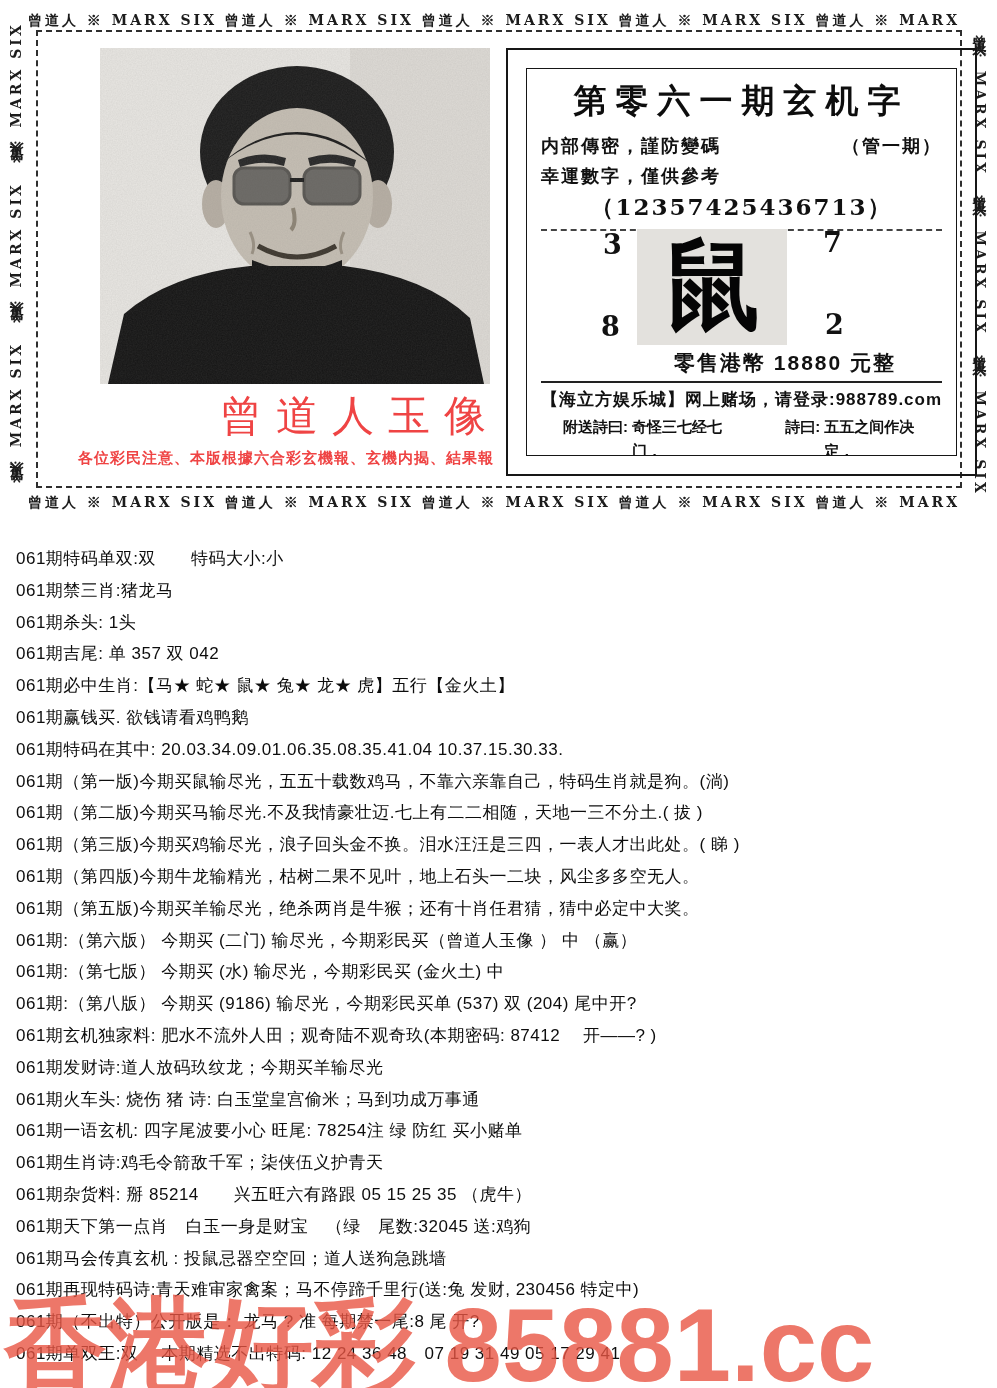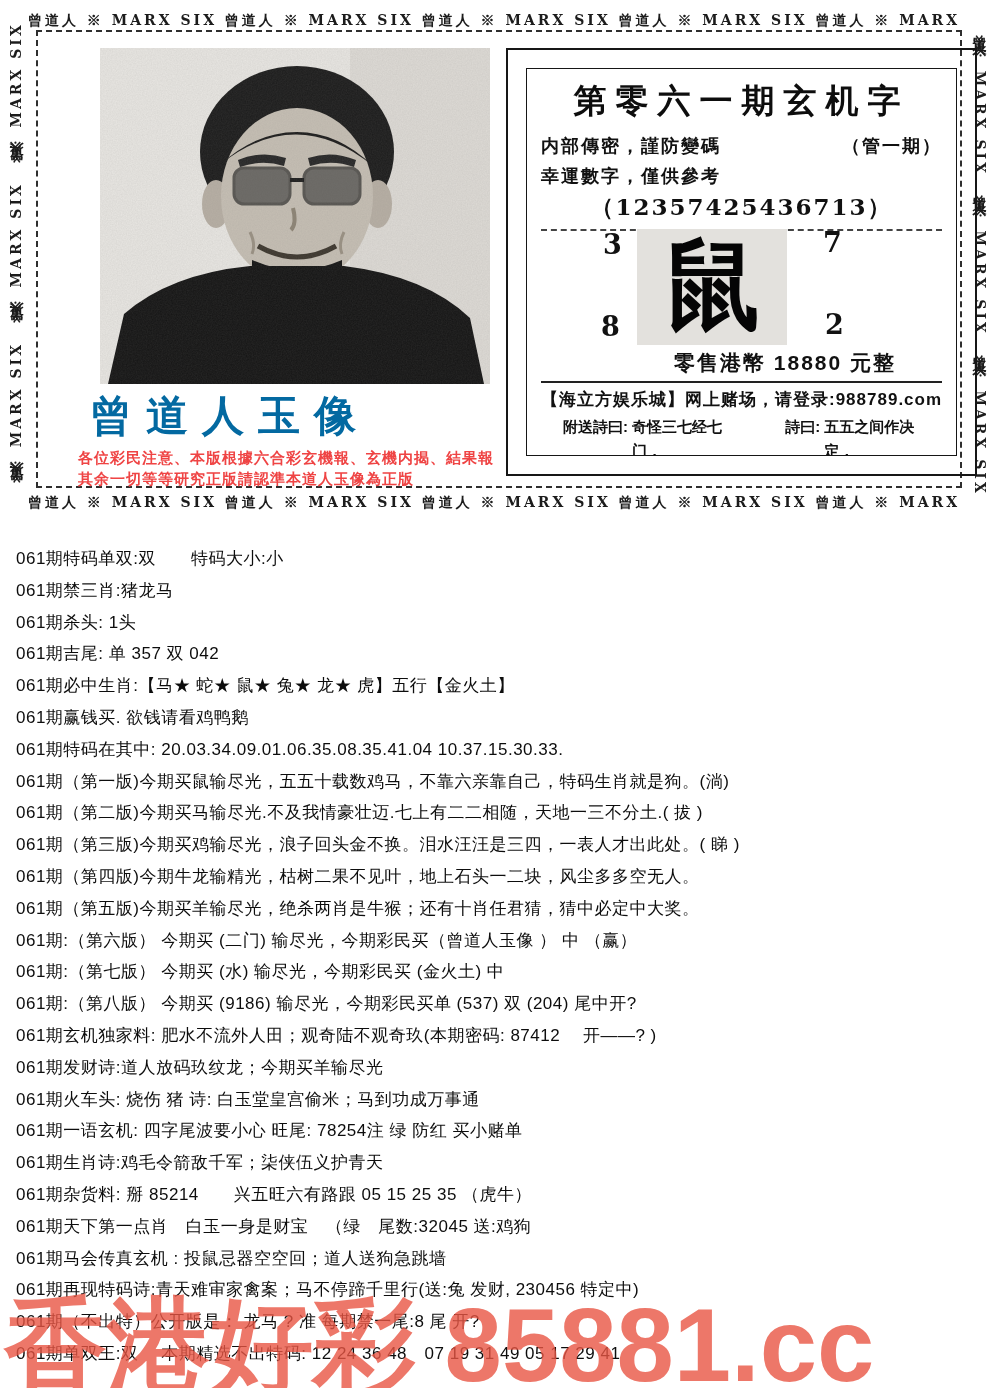--- a/index.html
+++ b/index.html
@@ -16,22 +16,22 @@
   .strip-vert   { writing-mode:vertical-rl; height:470px; width:24px; line-height:24px; }
   .strip-left   { left:4px;  top:24px; transform:rotate(180deg); }
   .strip-right  { left:968px; top:24px; }
   
   .frame {
     position:absolute; left:36px; top:30px; width:926px; height:458px;
     border:2px dashed #2e2e2e; display:flex; padding:16px 12px 8px 12px;
   }
   .left-col { width:452px; position:relative; }
   .photo { display:block; margin-left:50px; width:390px; height:336px; }
-  .caption { margin-left:40px; width:410px; text-align:left; margin-top:4px;
-    font-family:"DejaVu Serif", serif; font-weight:700; font-size:42px; letter-spacing:14px; color:#0369a1; }
+  .caption { margin-left:40px; width:410px; text-align:right; margin-top:4px;
+    font-family:"DejaVu Serif", serif; font-weight:400; font-size:42px; letter-spacing:14px; color:#ef4444; }
   .notes { margin-left:28px; margin-top:4px; font-family:"DejaVu Serif", serif;
     font-weight:700; font-size:15px; line-height:21px; color:#ef4444; letter-spacing:1px; white-space:nowrap; }
   .right-col { flex:1; margin-left:6px; }
   .inner-box { border:2px solid #161616; padding:18px; height:428px; }
   .inner-box-2 { border:1px solid #161616; height:100%; padding:8px 14px 4px 14px; overflow:hidden; }
   .box-title { text-align:center; font-family:"DejaVu Serif", serif; font-weight:700;
     font-size:33px; letter-spacing:9px; color:#0d0d0d; margin-top:2px; }
   .box-row { display:flex; justify-content:space-between; font-weight:700; font-size:18px;
     margin-top:10px; letter-spacing:2px; }
   .box-line { font-weight:700; font-size:18px; margin-top:6px; letter-spacing:2px; }
@@ -108,21 +108,20 @@
         <path d="M150,184 Q156,196 152,206" stroke="#9a9183" stroke-width="3" fill="none"></path>
         <path d="M244,184 Q238,196 242,206" stroke="#9a9183" stroke-width="3" fill="none"></path>
 
         <path d="M152,212 L152,238 Q197,252 242,238 L242,212 Q197,232 152,212 Z" fill="#141414"></path>
         <path d="M8,336 L24,266 Q70,226 150,218 L244,218 Q326,228 370,270 L384,336 Z" fill="#141414"></path>
         <rect width="390" height="336" filter="url(#grain)" opacity="0.35"></rect>
       </svg>
       <div class="caption">曾道人玉像</div>
       <div class="notes">
         <div>各位彩民注意、本版根據六合彩玄機報、玄機内揭、結果報</div>
-        <div>其余一切等等研究正版請認準本道人玉像為正版</div>
       </div>
     </div>
 
     <div class="right-col">
       <div class="inner-box">
         <div class="inner-box-2">
           <div class="box-title">第零六一期玄机字</div>
           <div class="box-row">
             <span>内部傳密，謹防變碼</span>
             <span>（管一期）</span>

